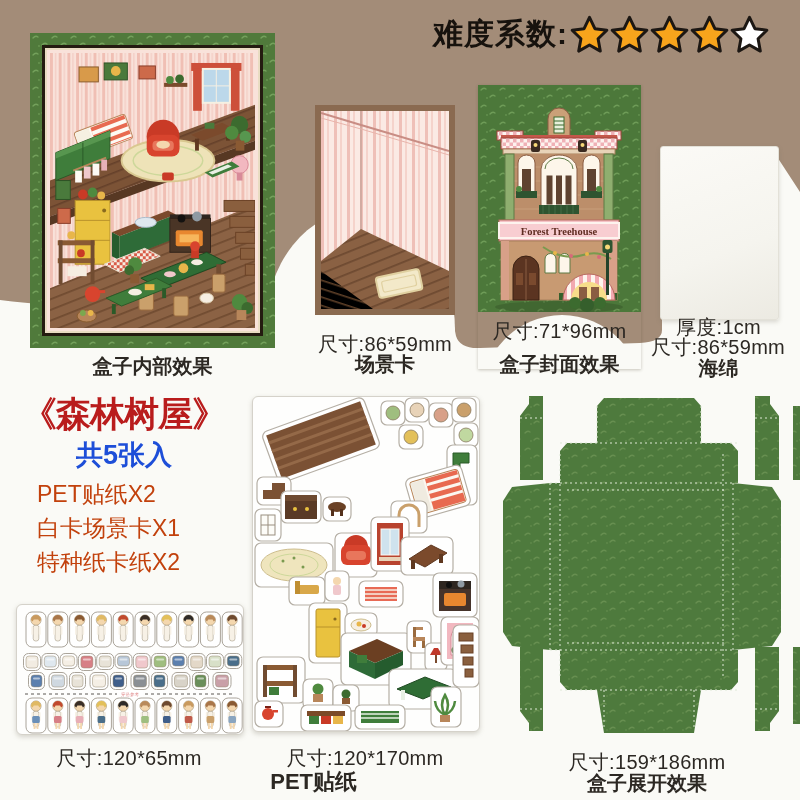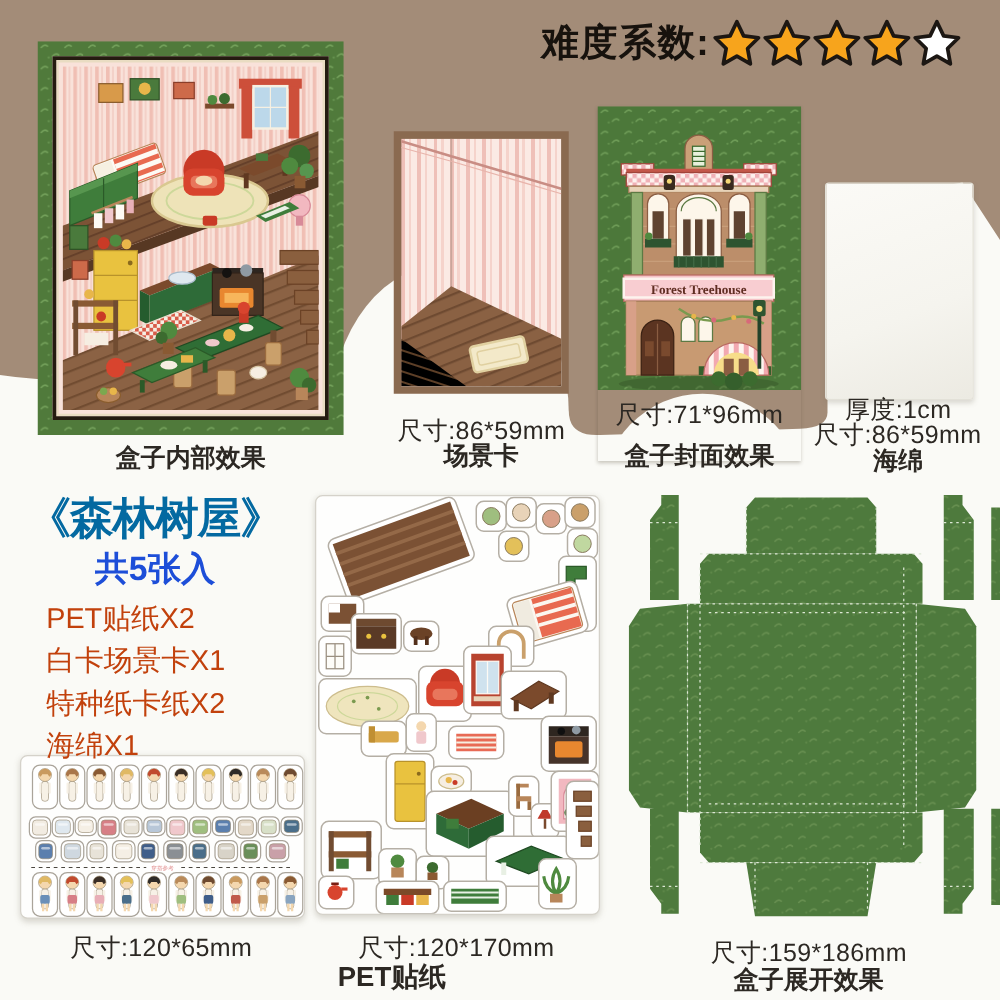--- a/index.html
+++ b/index.html
@@ -25,21 +25,21 @@
   
   .cap{z-index:3;text-align:center;color:#2c2823;}
   .cap-size{font-size:20px;font-weight:500;letter-spacing:.3px;}
   .cap-name{font-size:20px;font-weight:700;}
   
   #difficulty{left:433px;top:14px;z-index:3;display:flex;align-items:center;}
   #difficulty .lbl{font-size:30px;font-weight:900;color:#17120d;letter-spacing:1px;}
   #difficulty .stars{display:flex;margin-left:2px;}
   #difficulty .stars span{width:41px;height:41px;display:block;margin-left:-1px;}
   
-  #title{left:14px;top:391px;width:220px;text-align:center;font-size:35px;font-weight:800;color:#0369a1;z-index:3;letter-spacing:-1px;}
+  #title{left:14px;top:391px;width:220px;text-align:center;font-size:35px;font-weight:800;color:#b91c1c;z-index:3;letter-spacing:-1px;}
   #subtitle{left:14px;top:437px;width:220px;text-align:center;font-size:27px;font-weight:800;color:#1d4ed8;z-index:3;}
   #contents{left:37px;top:477px;z-index:3;font-size:23px;font-weight:500;color:#c2410c;line-height:34px;}
   
   .sheet{background:#fefefd;border:1px solid #d5d2ca;border-radius:6px;box-shadow:0 2px 5px rgba(120,110,95,.28);z-index:2;}
   #small-sheet{left:16px;top:604px;width:226px;height:129px;}
   #big-sheet{left:252px;top:396px;width:226px;height:334px;}
   #box-art{left:503px;top:394px;width:297px;height:340px;z-index:2;}
   svg{display:block;}
 </style>
 </head>
@@ -360,21 +360,20 @@
   <div class="abs cap cap-size" style="left:660px;top:314px;width:117px;">厚度:1cm</div>
   <div class="abs cap cap-size" style="left:648px;top:334px;width:140px;">尺寸:86*59mm</div>
   <div class="abs cap cap-name" style="left:660px;top:355px;width:117px;">海绵</div>
 
   <div id="title" class="abs">《森林树屋》</div>
   <div id="subtitle" class="abs">共5张入</div>
   <div id="contents" class="abs">
     <div>PET贴纸X2</div>
     <div>白卡场景卡X1</div>
     <div>特种纸卡纸X2</div>
-    <div>海绵X1</div>
   </div>
 
   <div id="small-sheet" class="abs sheet">
       <svg viewBox="0 0 226 129" width="226" height="129">
         <g transform="translate(12,8)">
      <rect x="-3" y="-1" width="20" height="35" rx="6" fill="#fff" stroke="#aaa49a"></rect>
      <rect x="4.2" y="12" width="5.6" height="16" rx="2.4" fill="#f7f1e6" stroke="#978a72" stroke-width=".5"></rect>
      <rect x="2.4" y="13" width="1.8" height="9" rx=".9" fill="#f7f1e6"></rect>
      <rect x="9.8" y="13" width="1.8" height="9" rx=".9" fill="#f7f1e6"></rect>
 

